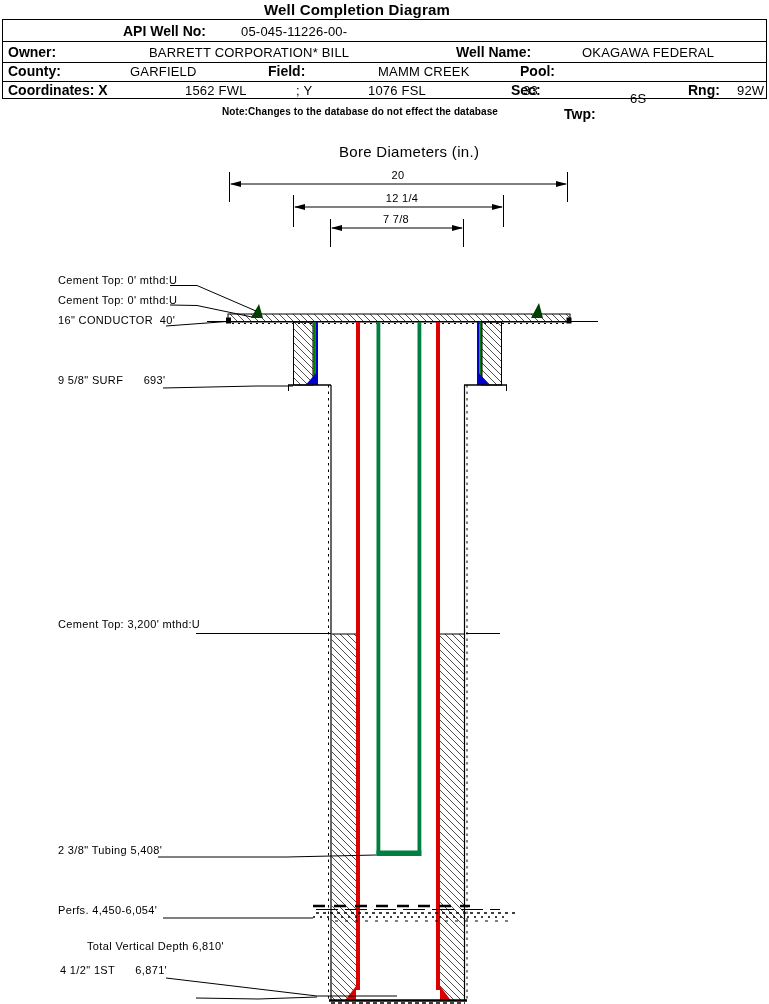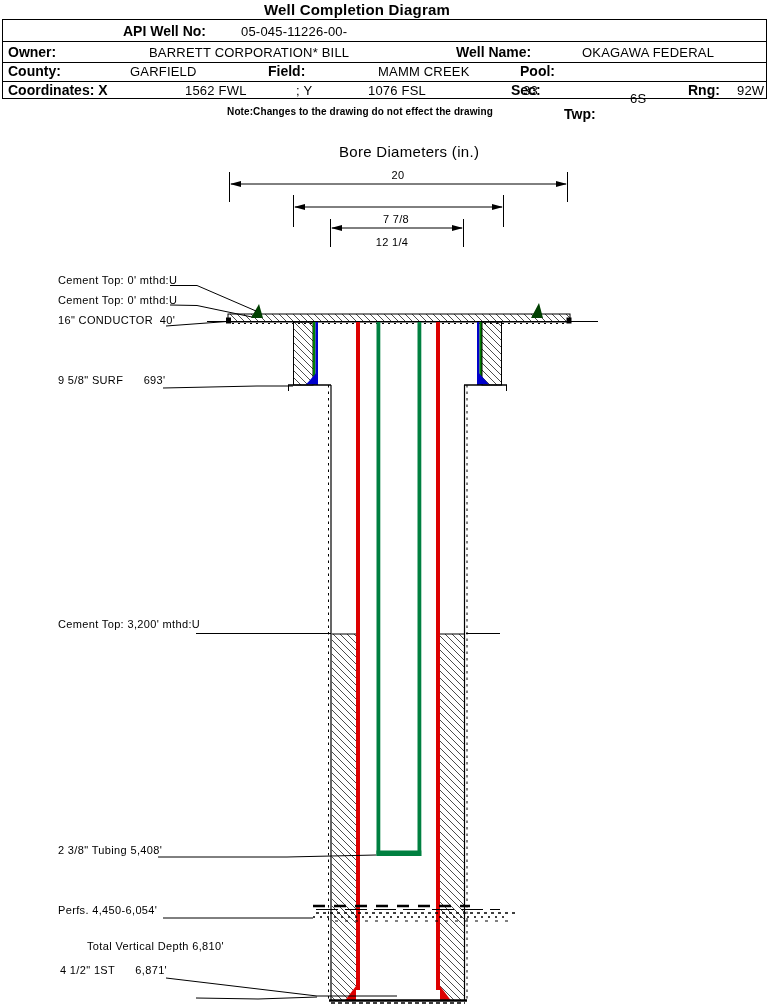--- a/index.html
+++ b/index.html
@@ -53,25 +53,25 @@
   <div class="abs tbl-val" style="left:185px;top:83px;">1562 FWL</div>
   <div class="abs tbl-val" style="left:296px;top:83px;">; Y</div>
   <div class="abs tbl-val" style="left:368px;top:83px;">1076 FSL</div>
   <div class="abs tbl-label" style="left:463px;top:82px;margin-left:48px;">Sec:</div>
   <div class="abs tbl-val" style="left:523px;top:83px;">33</div>
   <div class="abs tbl-label" style="left:564px;top:82px;margin-top:24px;">Twp:</div>
   <div class="abs tbl-val" style="left:630px;top:91px;">6S</div>
   <div class="abs tbl-label" style="left:688px;top:82px;">Rng:</div>
   <div class="abs tbl-val" style="left:737px;top:83px;">92W</div>
 
-  <div class="abs note" style="left:0;top:106px;width:720px;text-align:center;">Note:Changes to the drawing do not effect the drawing</div>
+  <div class="abs note" style="left:0;top:106px;width:720px;text-align:center;">Note:Changes to the database do not effect the database</div>
 
   <div class="abs bore-head" style="left:339px;top:143px;">Bore Diameters (in.)</div>
   <div class="abs dim-label" style="left:398px;top:169px;">20</div>
-  <div class="abs dim-label" style="left:392px;top:192px;margin-top:44px;">12 1/4</div>
+  <div class="abs dim-label" style="left:402px;top:192px;">12 1/4</div>
   <div class="abs dim-label" style="left:396px;top:213px;">7 7/8</div>
 
   <div class="abs dlabel" style="left:58px;top:274px;">Cement Top: 0' mthd:U</div>
   <div class="abs dlabel" style="left:58px;top:294px;">Cement Top: 0' mthd:U</div>
   <div class="abs dlabel" style="left:58px;top:314px;">16" CONDUCTOR  40'</div>
   <div class="abs dlabel" style="left:58px;top:374px;">9 5/8" SURF      693'</div>
   <div class="abs dlabel" style="left:58px;top:618px;">Cement Top: 3,200' mthd:U</div>
   <div class="abs dlabel" style="left:58px;top:844px;">2 3/8" Tubing 5,408'</div>
   <div class="abs dlabel" style="left:58px;top:904px;">Perfs. 4,450-6,054'</div>
   <div class="abs dlabel" style="left:60px;top:964px;">4 1/2" 1ST      6,871'</div>

